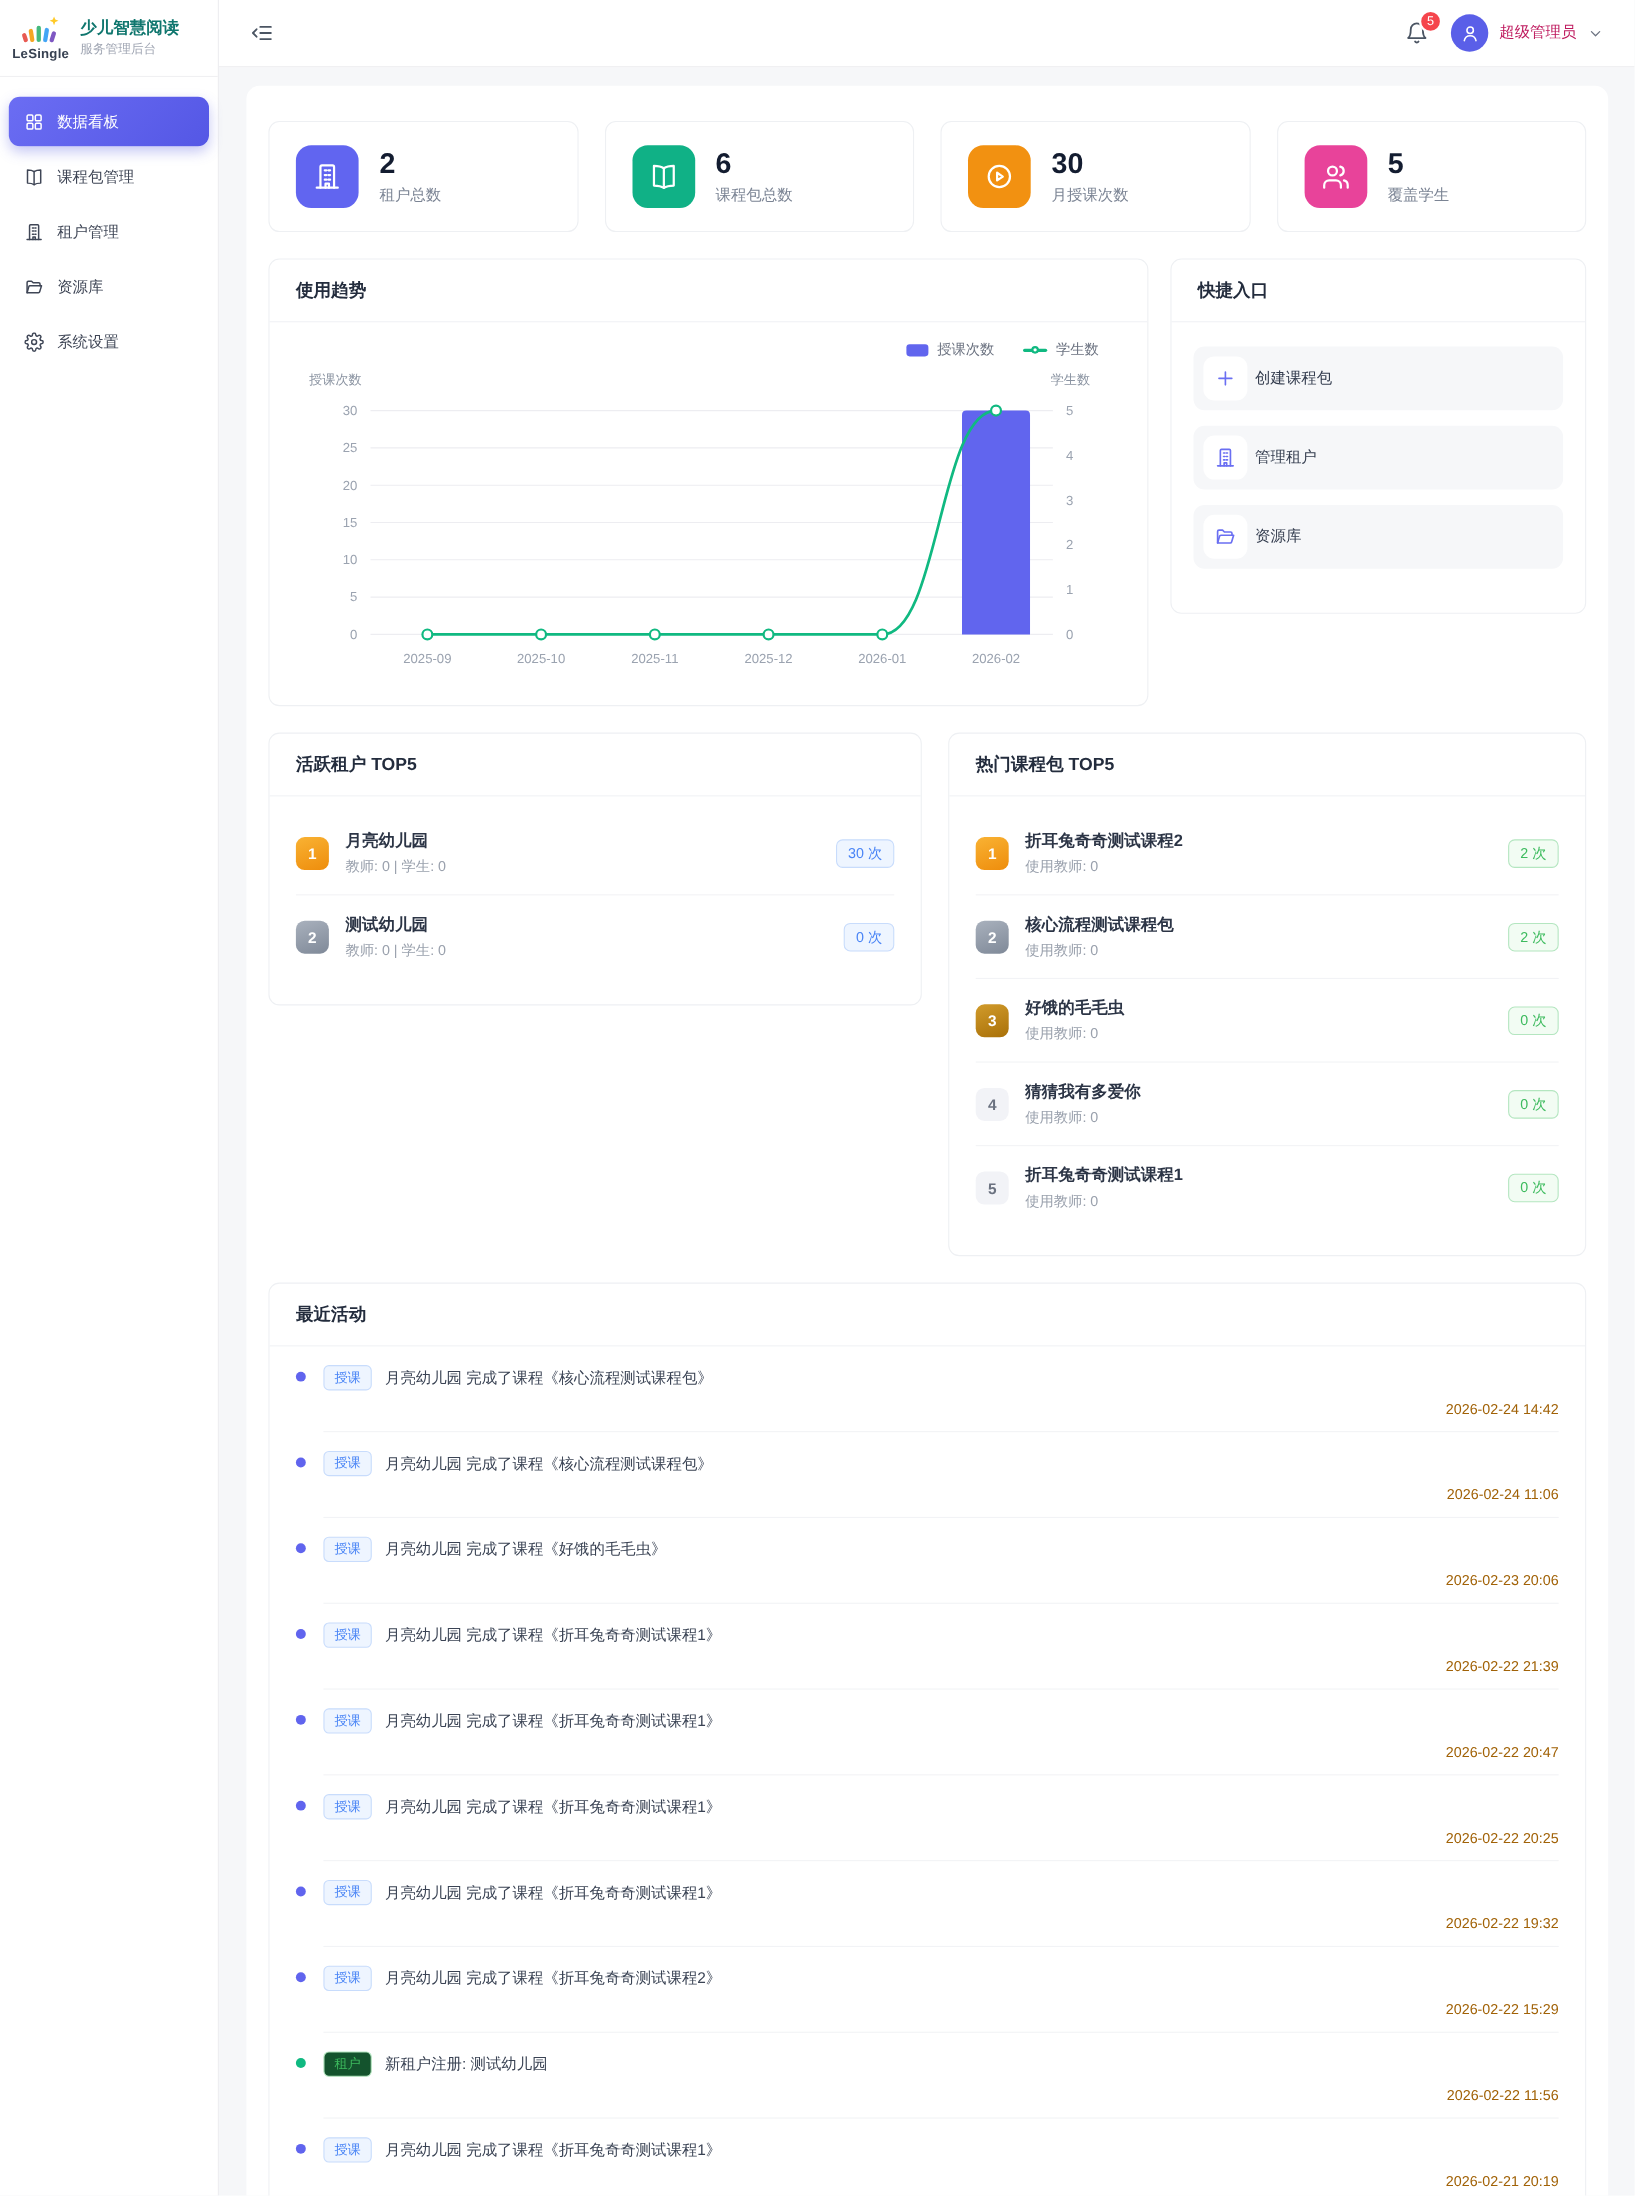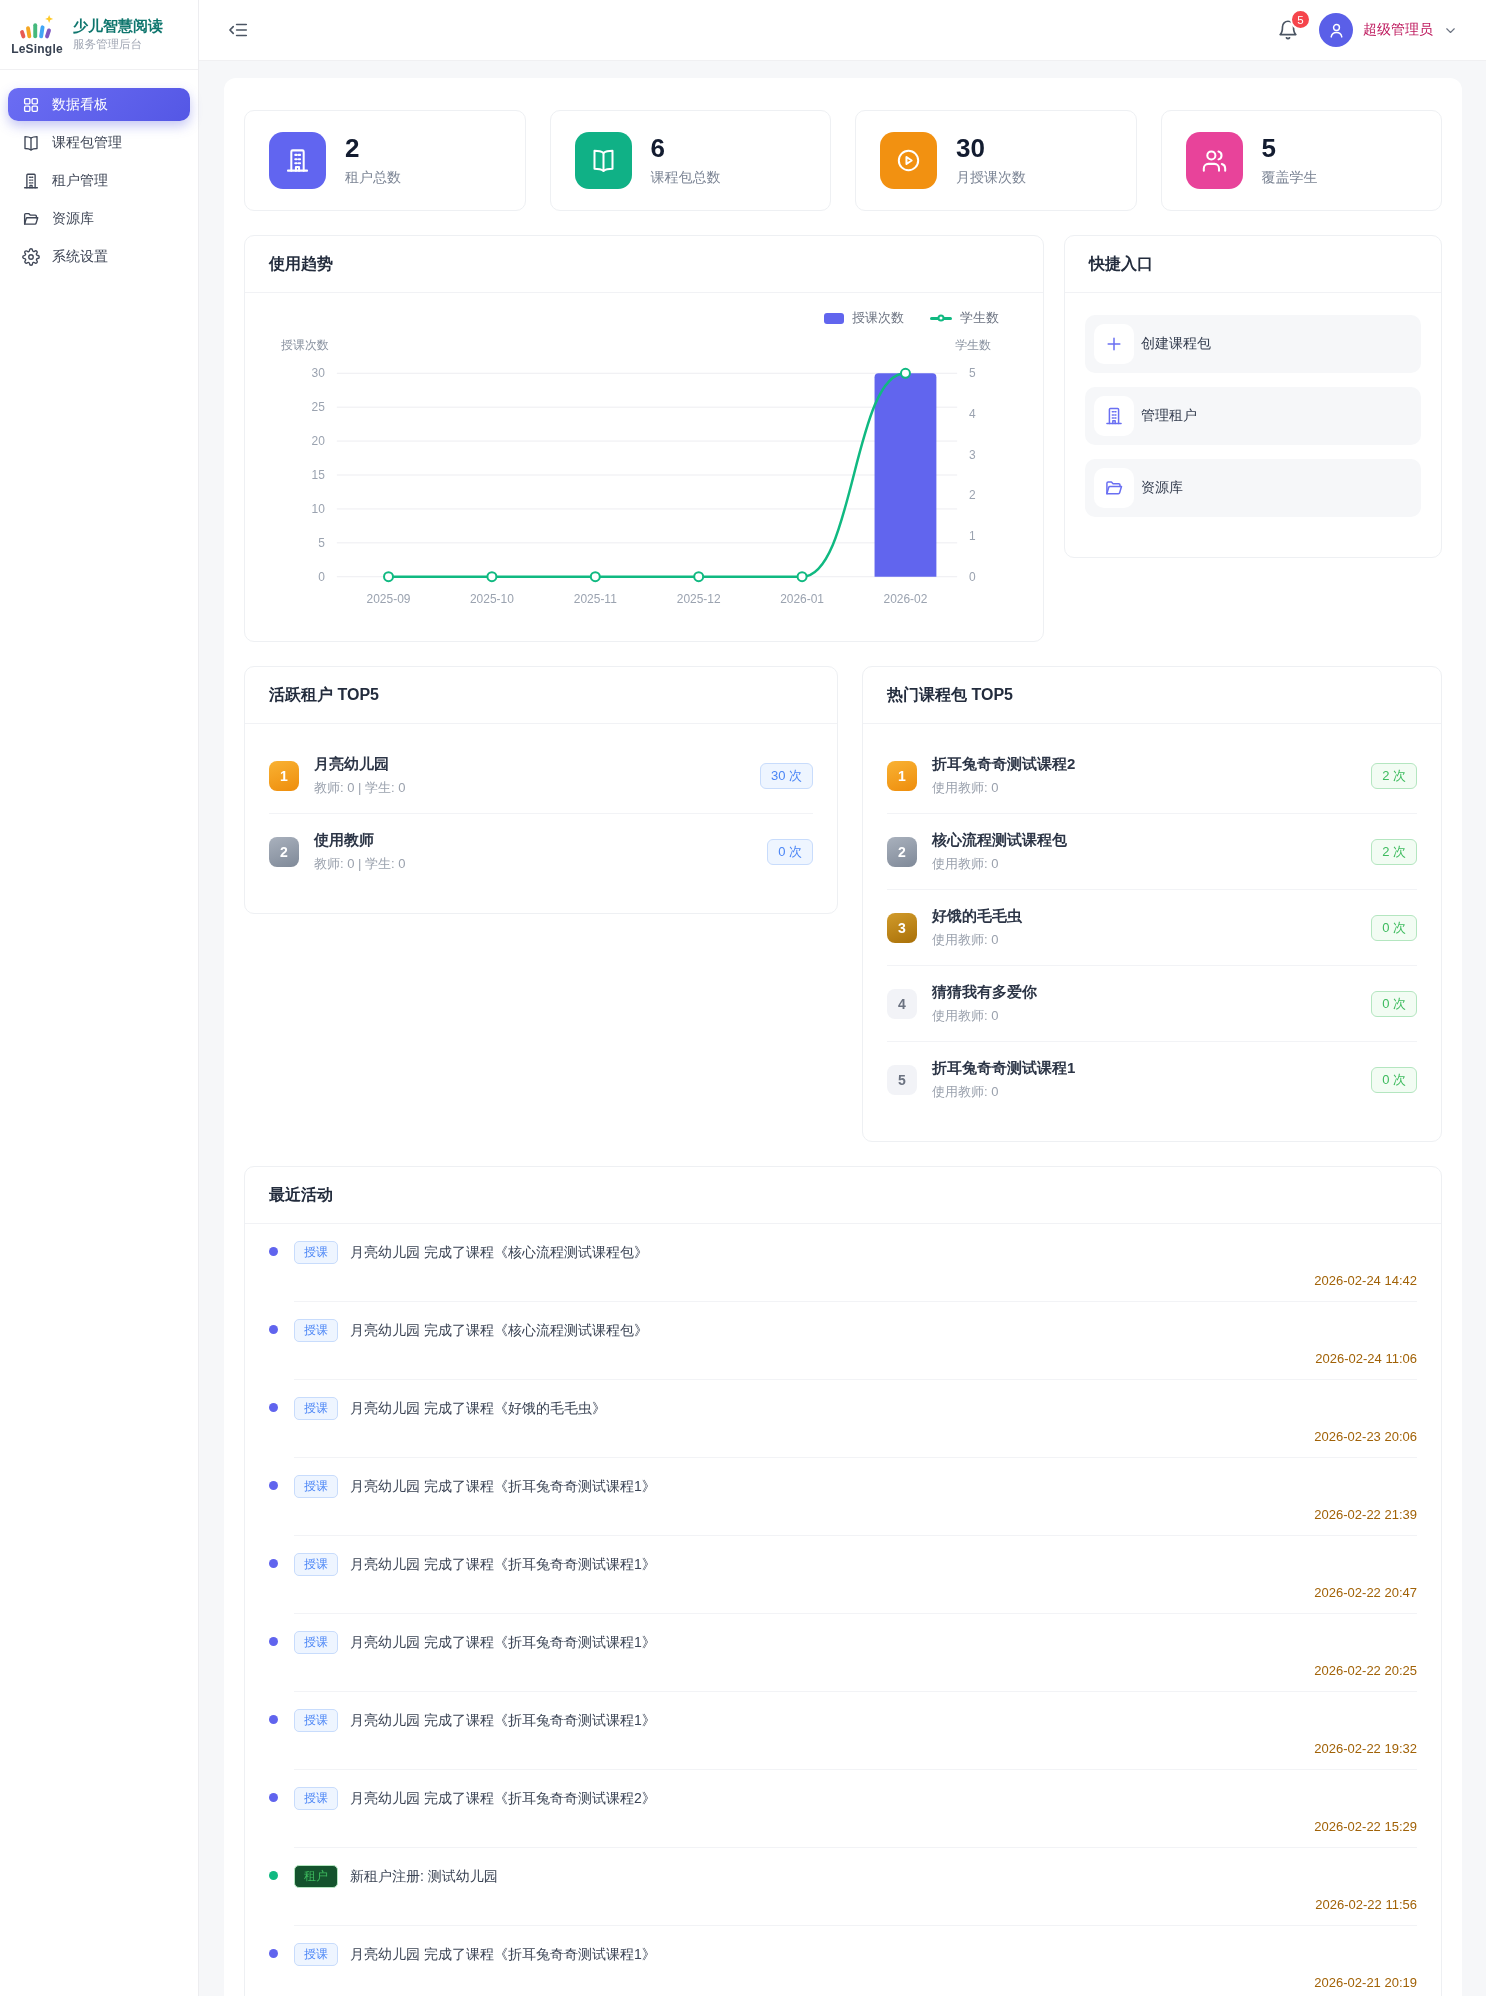--- a/index.html
+++ b/index.html
@@ -14,21 +14,21 @@
   
   .sidebar { position:absolute; left:0; top:0; bottom:0; width:199px; background:#fff;
     border-right:1px solid #ededf0; z-index:5; }
   .sidebar-header { height:70px; display:flex; align-items:center; padding:0 10px; gap:9px;
     border-bottom:1px solid #f0f0f2; }
   .logo-block { width:54px; display:flex; flex-direction:column; align-items:center; }
   .logo-text { font-size:12px; color:#374151; font-weight:600; letter-spacing:.2px; margin-top:0; }
   .brand-title { font-size:15px; font-weight:700; color:#0f766e; line-height:1.15; }
   .brand-subtitle { font-size:11.5px; color:#a0a6b3; margin-top:3px; }
   .menu { padding:18px 8px; display:flex; flex-direction:column; gap:5px; }
-  .menu-item { display:flex; align-items:center; gap:12px; height:33px; border-radius:10px;
+  .menu-item { display:flex; align-items:center; gap:12px; height:45px; border-radius:10px;
     padding:0 14px; font-size:14px; color:#3f4656; cursor:pointer; }
   .menu-item .icon { width:18px; height:18px; flex:none; }
   .menu-item.item-active { background:linear-gradient(135deg,#6b6df3,#5457e5); color:#fff;
     font-weight:500; box-shadow:0 5px 12px rgba(88,94,224,.35); }
 
   
   .main { margin-left:199px; }
   .topbar { height:61px; background:#fff; border-bottom:1px solid #f0f0f2;
     display:flex; align-items:center; justify-content:space-between; padding:0 28px; }
   .collapse-btn { width:22px; height:22px; color:#4b5563; cursor:pointer; }
@@ -420,21 +420,21 @@
                 <span class="rank-info">
                   <div class="rank-name">月亮幼儿园</div>
                   <div class="rank-sub">教师: 0 | 学生: 0</div>
                 </span>
                 <span class="pill pill-blue">30 次</span>
               </div>
 
               <div class="rank-row">
                 <span class="rank-badge rank-2">2</span>
                 <span class="rank-info">
-                  <div class="rank-name">使用教师</div>
+                  <div class="rank-name">测试幼儿园</div>
                   <div class="rank-sub">教师: 0 | 学生: 0</div>
                 </span>
                 <span class="pill pill-blue">0 次</span>
               </div>
             </div>
         </div>
 
         <div class="card packages-card">
           <div class="card-header">热门课程包 TOP5</div>
           <div class="rank-list">

